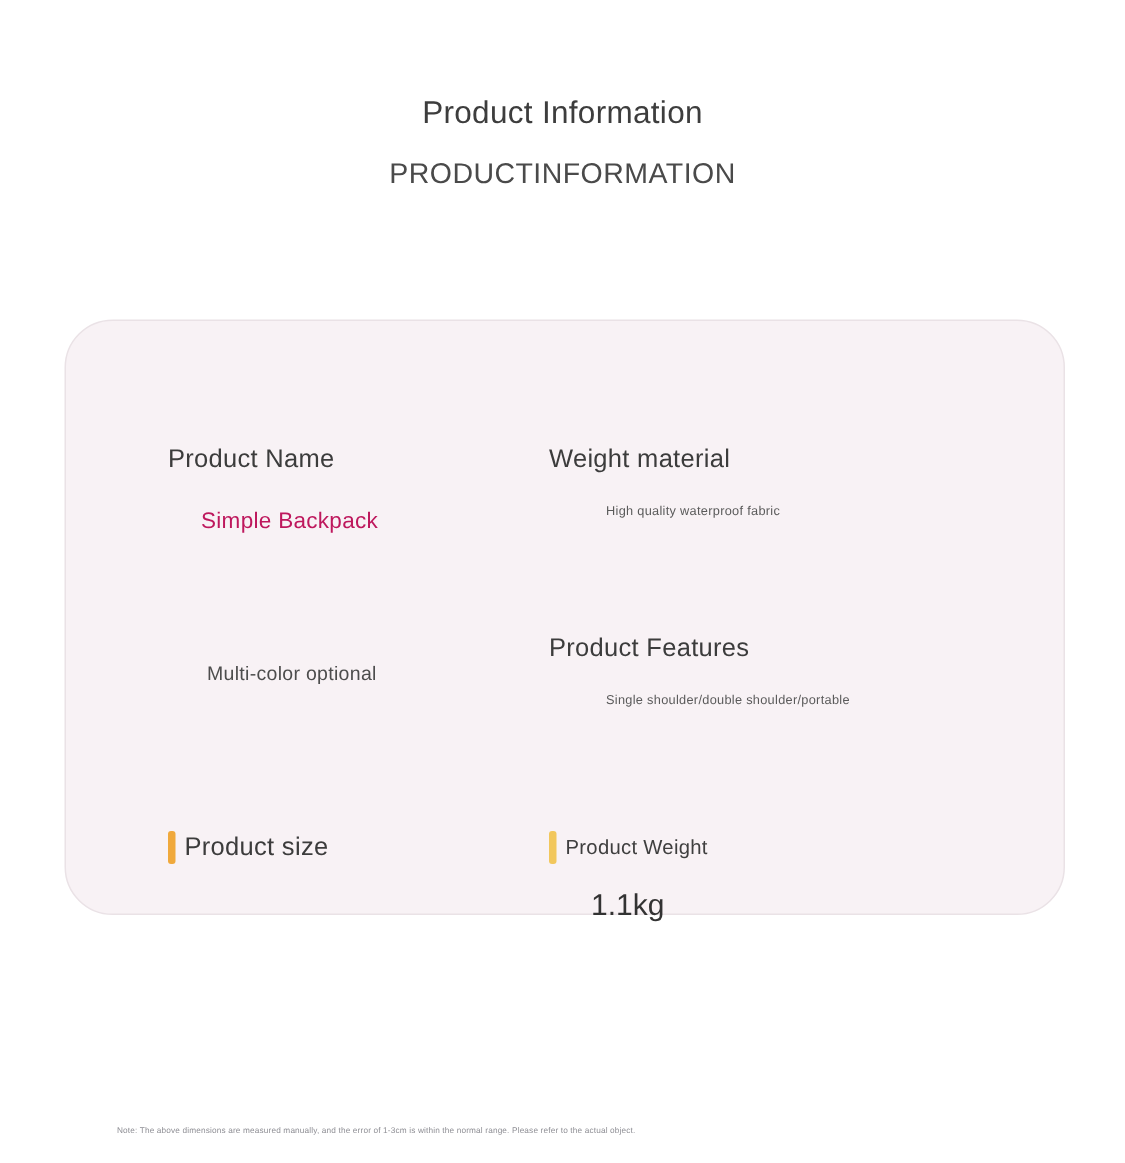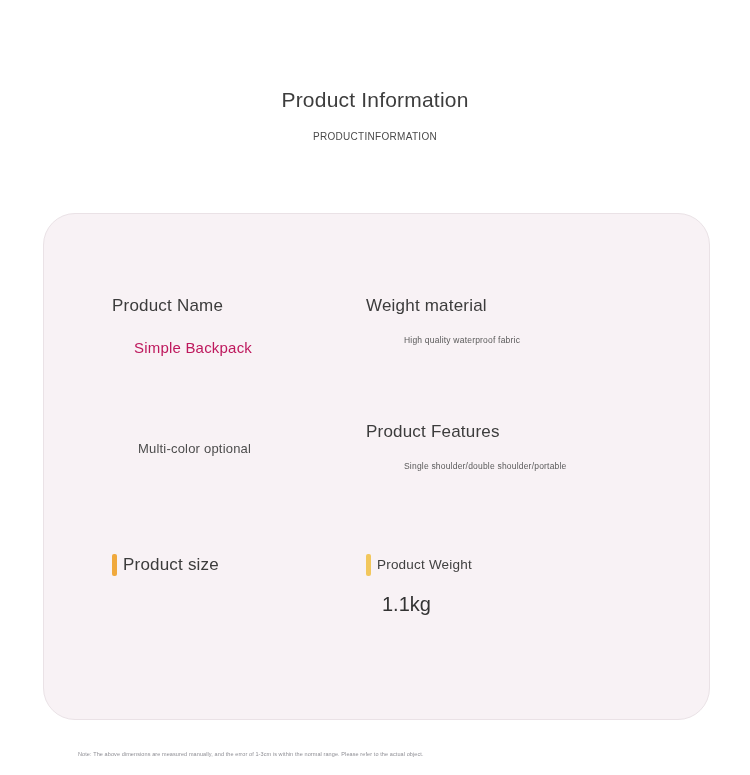--- a/index.html
+++ b/index.html
@@ -20,44 +20,44 @@
   
   .header {
     position: absolute;
     top: 0;
     left: 0;
     width: 750px;
     text-align: center;
   }
   .header-title {
     margin: 0;
-    padding-top: 88px;
+    padding-top: 64px;
     font-size: 21px;
     font-weight: 400;
     letter-spacing: 0.2px;
     color: #3d3d3d;
     line-height: 1.1;
   }
   .header-subtitle {
     margin: 0;
     padding-top: 20px;
-    font-size: 10px;
+    font-size: 19px;
     font-weight: 400;
     letter-spacing: 0.3px;
     color: #4a4a4a;
     line-height: 1.1;
   }
 
   
   .info-card {
     position: absolute;
     left: 43px;
     top: 213px;
     width: 667px;
-    height: 507px;
+    height: 397px;
     box-sizing: border-box;
     background: #f8f2f5;
     border-radius: 32px;
     border: 1px solid #eae2e6;
   }
 
   .spec-grid {
     position: absolute;
     left: 0;
     top: 0;
@@ -124,21 +124,21 @@
   }
   .spec-value.emph {
     font-size: 15px;
     margin-top: 23px;
     margin-left: 22px;
     color: #be185d;
   }
   .spec-value.big {
     font-size: 20px;
     margin-top: 17px;
-    margin-left: 16px;
+    margin-left: 28px;
     color: #333333;
     letter-spacing: 0;
   }
 
   
   .footnote {
     position: absolute;
     left: 78px;
     top: 750px;
     width: 600px;

